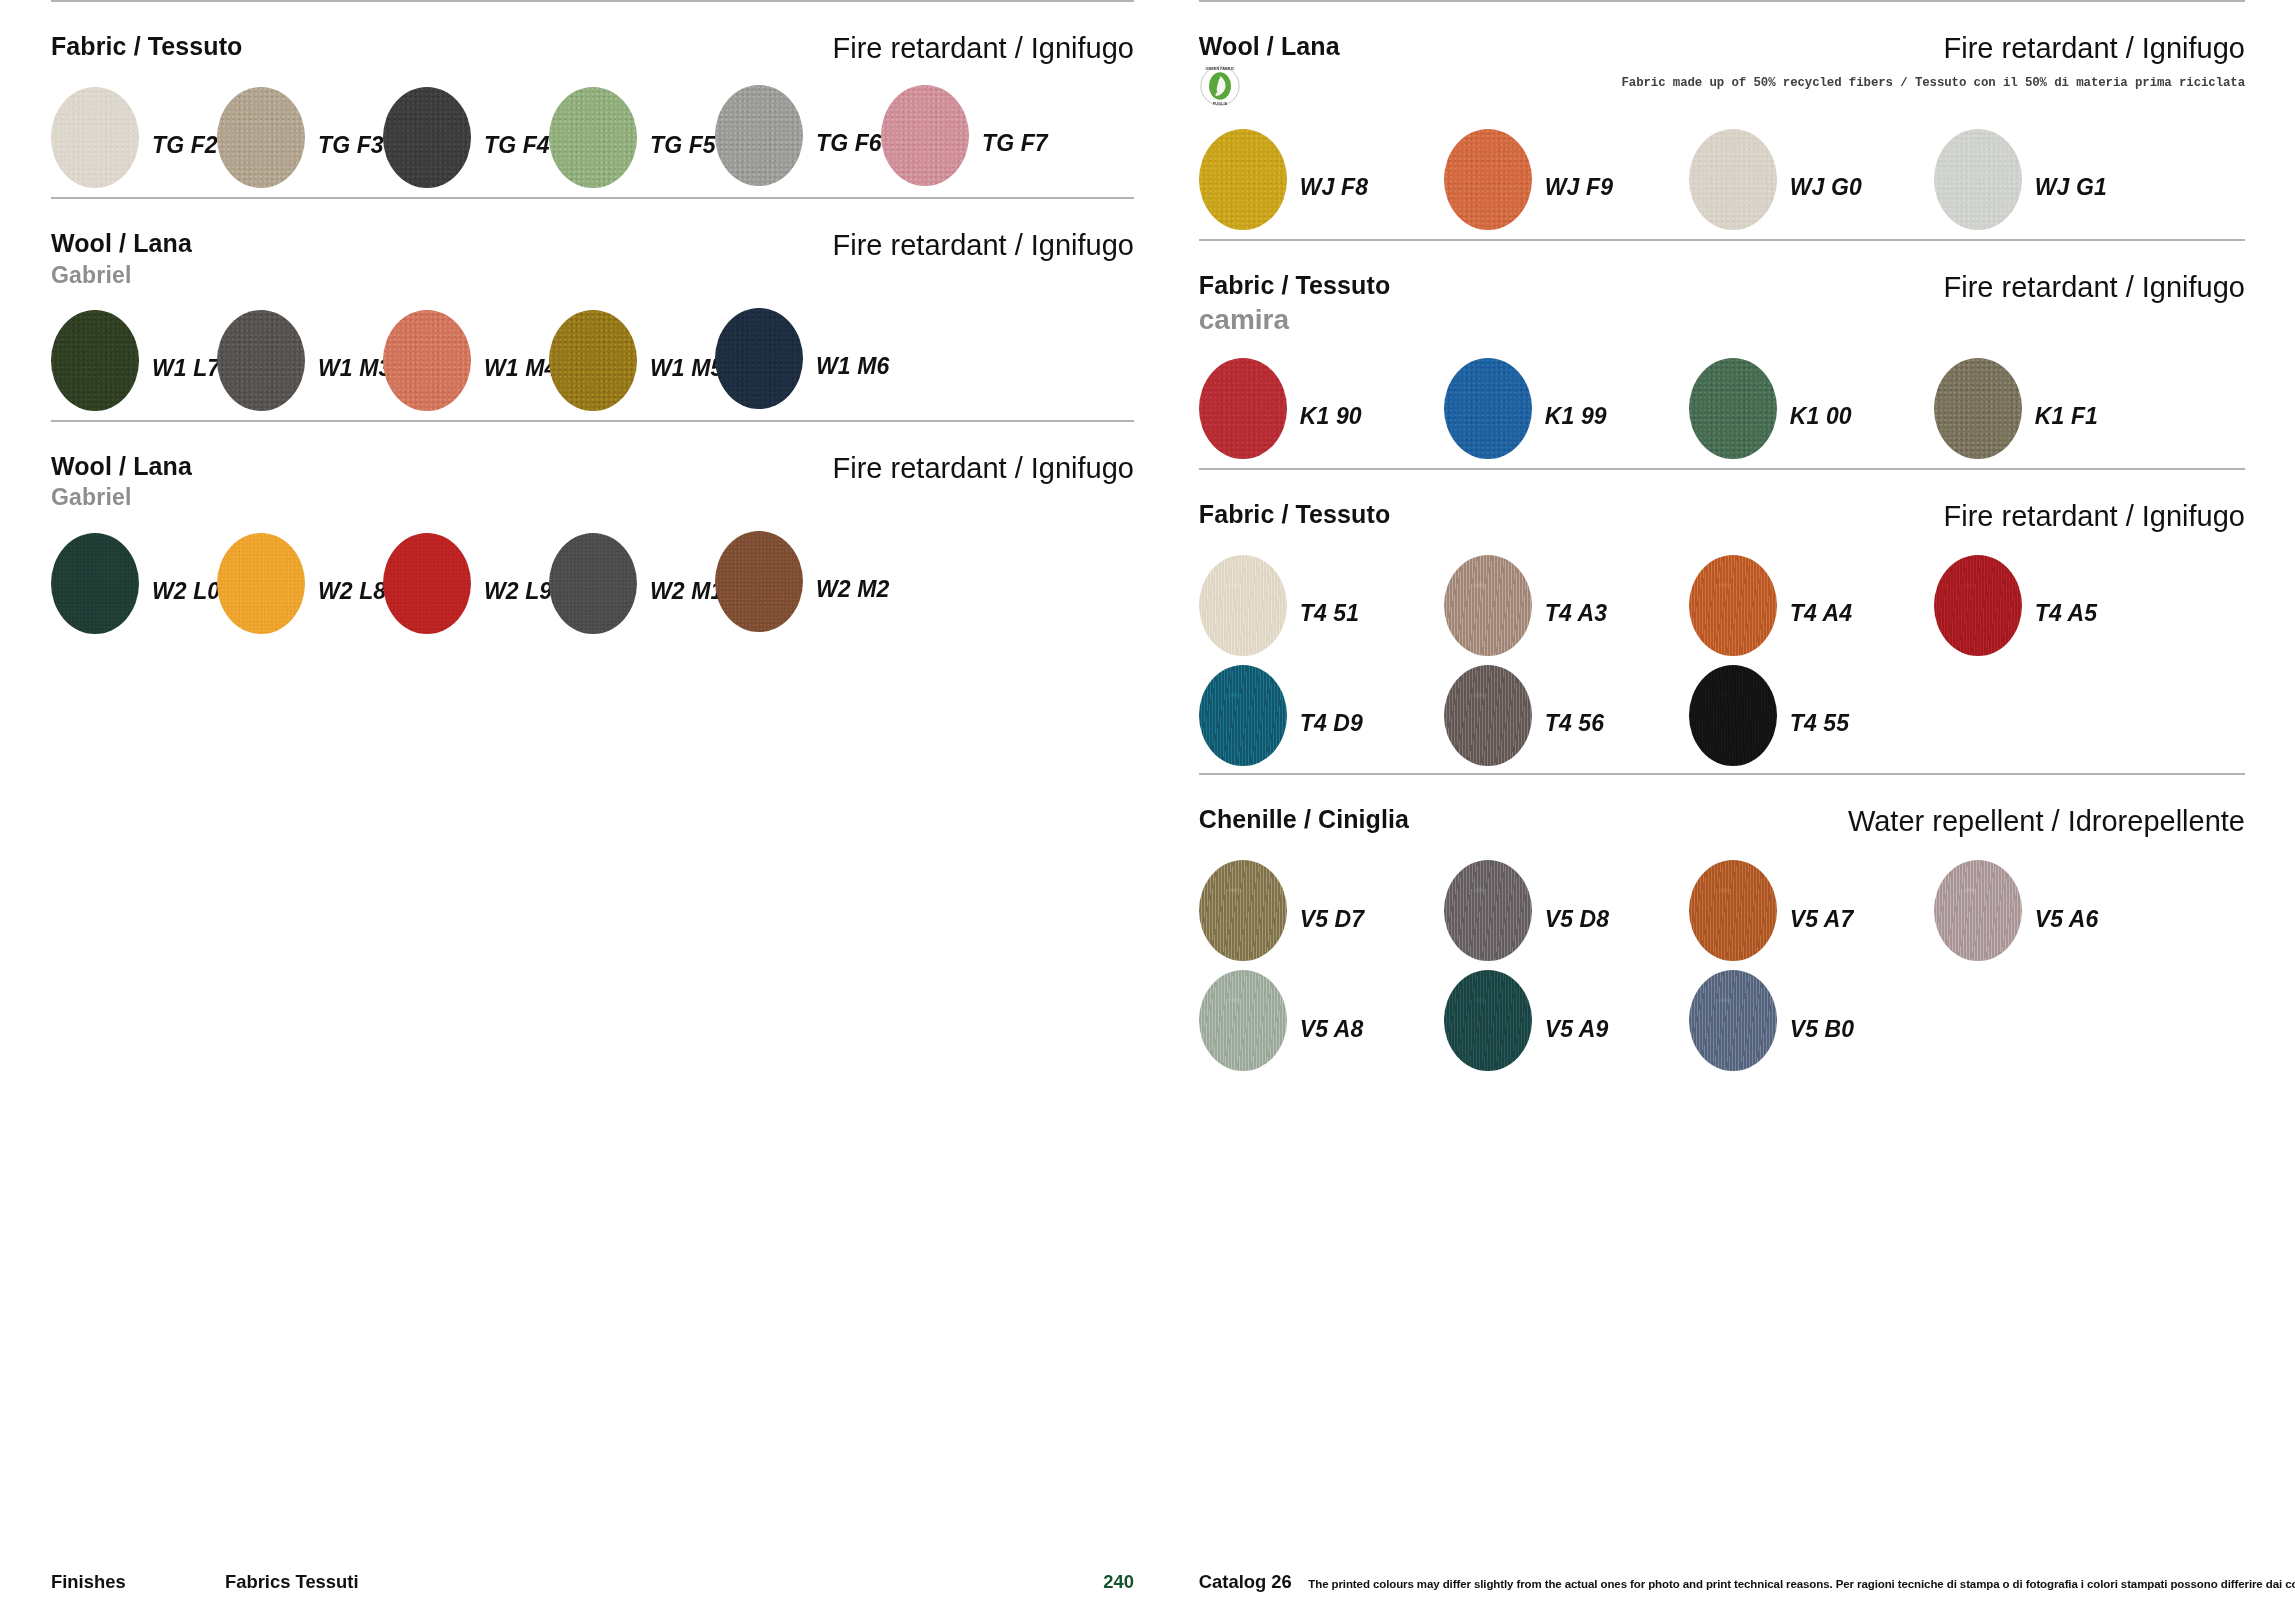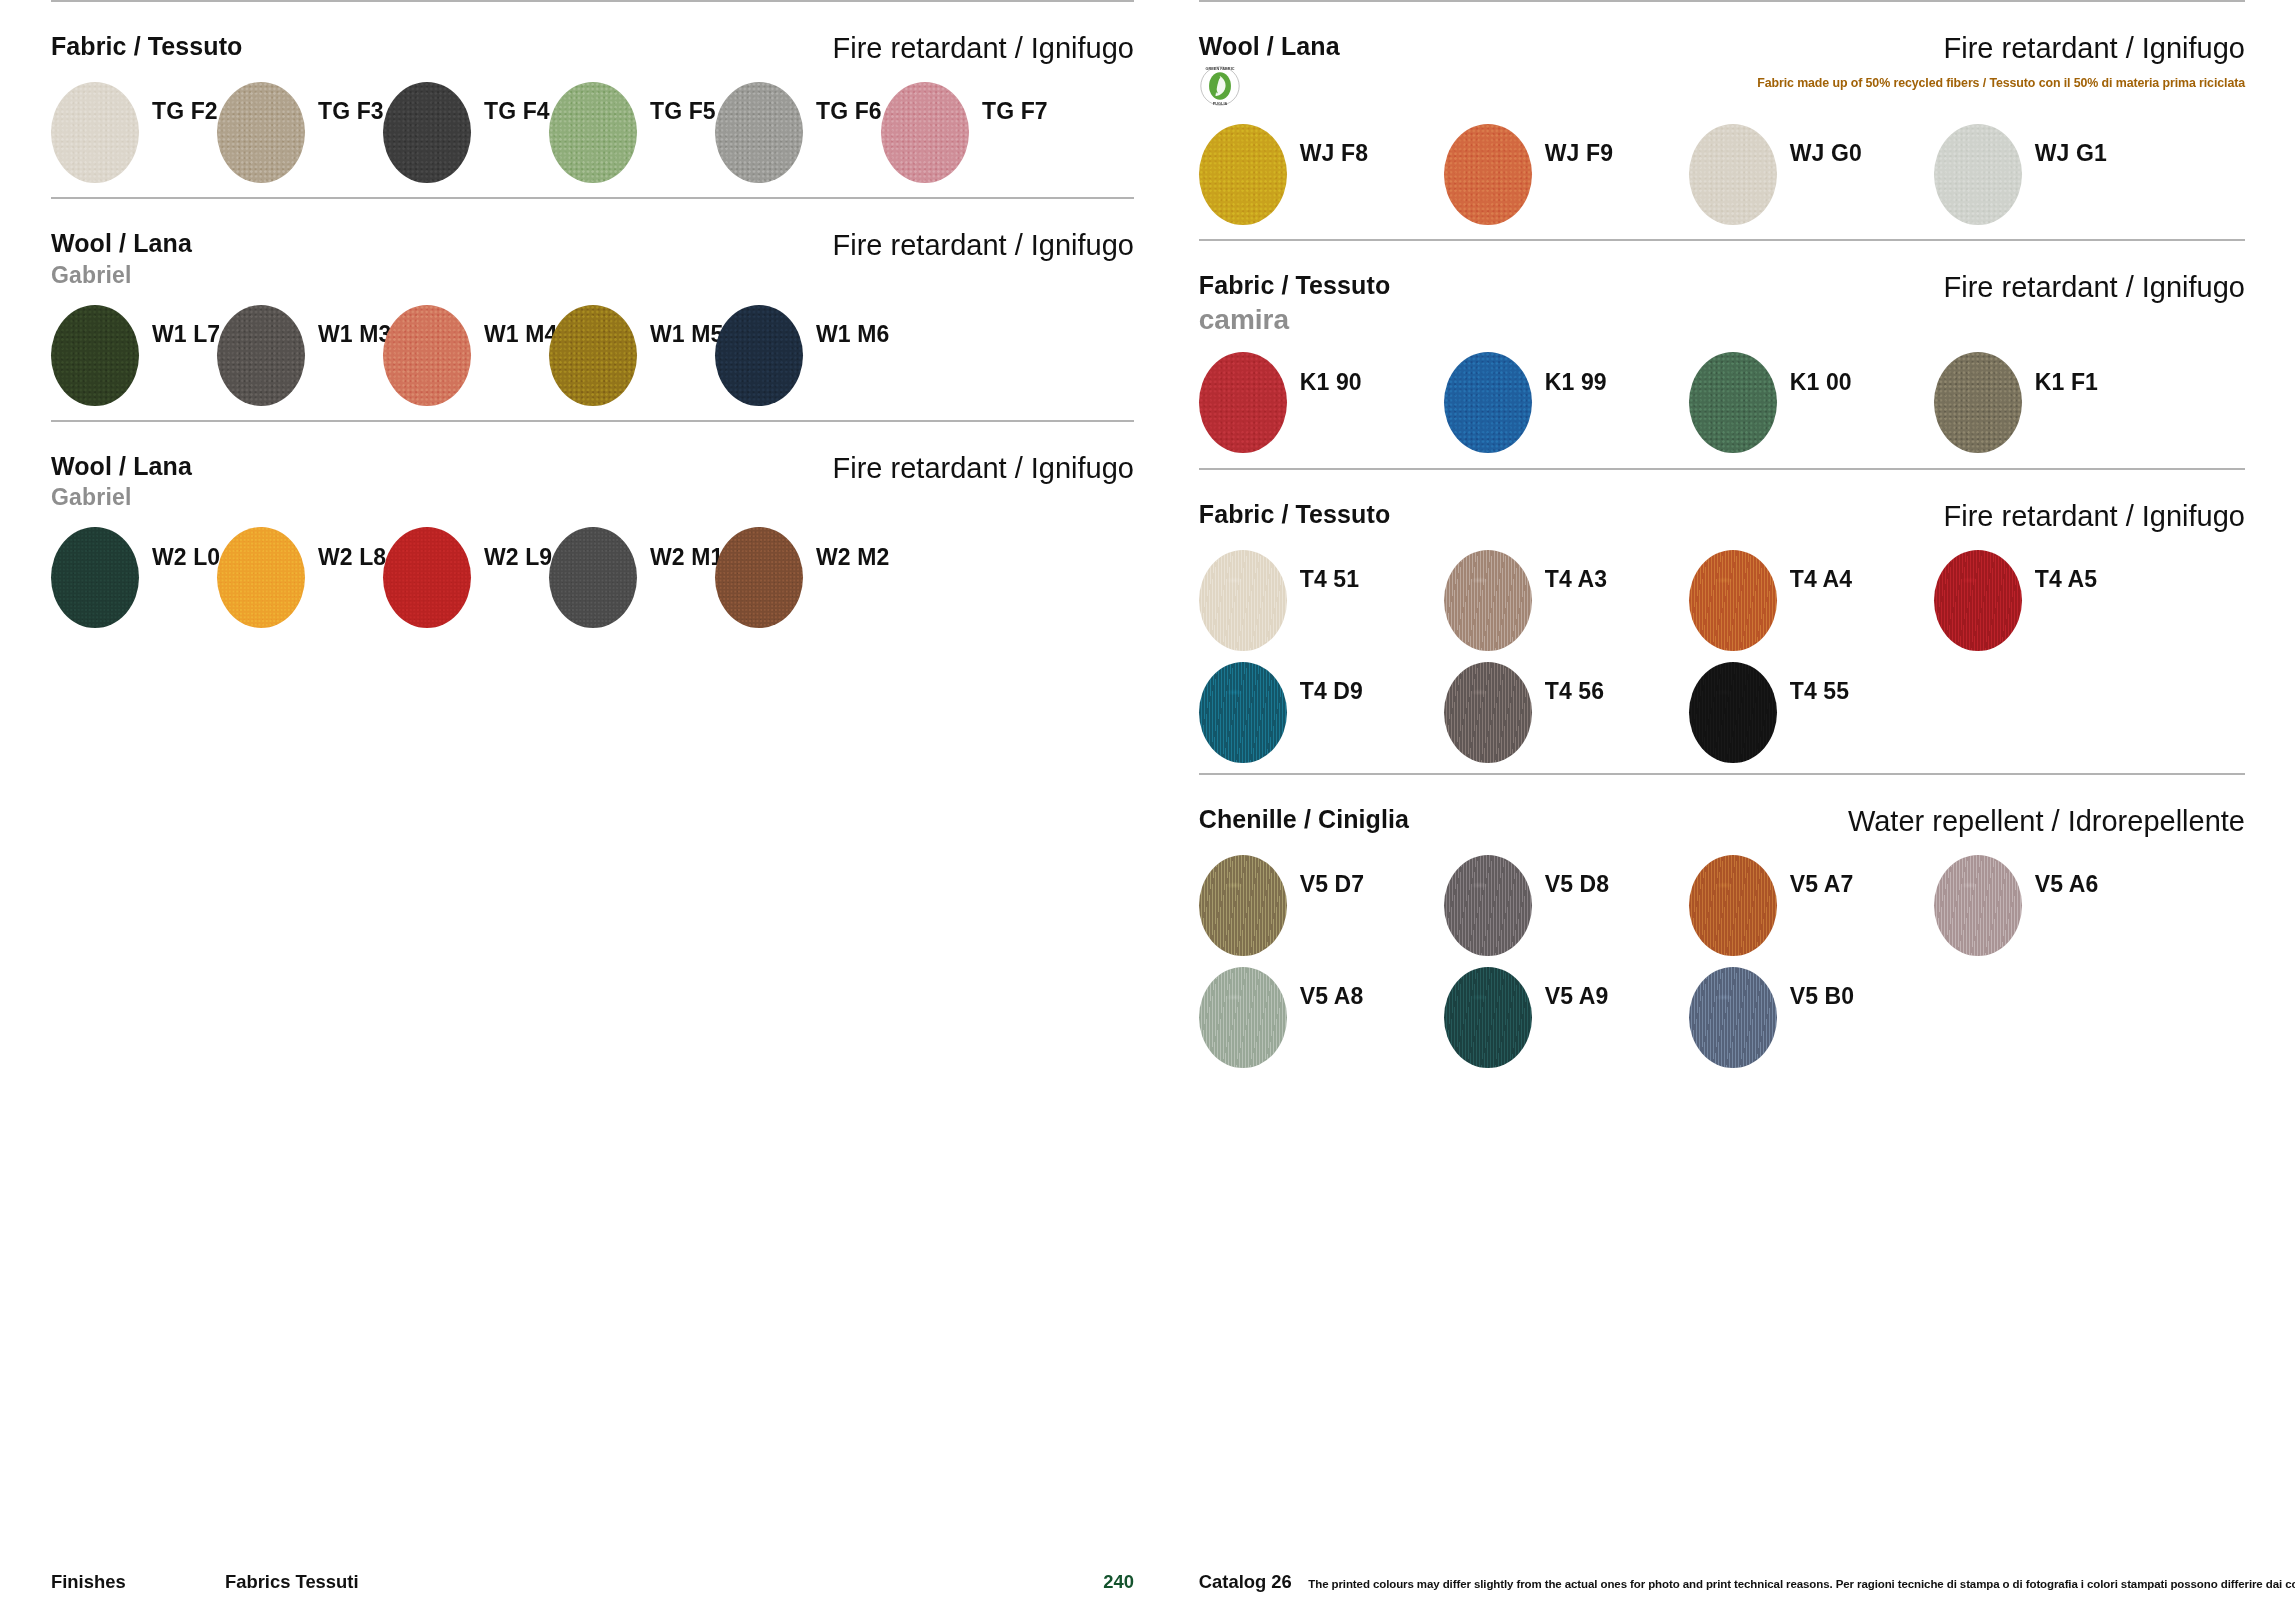--- a/index.html
+++ b/index.html
@@ -33,36 +33,37 @@
     font-size: 23px; font-weight: 700; color: #8e8e8e; letter-spacing: 0.2px;
     margin-top: 3.7px; line-height: 1.15;
   }
   .brand.camira { font-size: 28px; letter-spacing: 0px; }
   .sec-head-right { display: flex; flex-direction: column; align-items: flex-end; }
   .sec-prop {
     font-size: 29px; font-weight: 400; color: #111; white-space: nowrap;
     line-height: 1.15;
   }
   .sec-note {
-    font-size: 12.4px; font-weight: 700; color: #a16207; margin-top: 11px;
-    white-space: nowrap; letter-spacing: -0.1px;
+    font-size: 12.4px; font-weight: 700; color: #404040; margin-top: 11px;
+    white-space: nowrap; letter-spacing: -0.1px; font-family: Liberation Mono, monospace;
   }
 
   
   .eco-badge {
     width: 42px; height: 42px; margin-top: 4.6px; position: relative; display:block;
   }
 
   
   .swatch-grid {
     display: flex; flex-wrap: wrap; padding-top: 16.5px;
   }
   .sw-cell {
-    display: flex; align-items: flex-start;
+    display: flex; align-items: center;
     height: 112px;
+    font-style: italic;
   }
   .sw-cell.r2 { height: 108px; }
   .grid-left .sw-cell  { width: 166px; }
   .grid-right .sw-cell { width: 245px; }
 
   .sw-dot {
     width: 88px; height: 101px;
     border-radius: 50%;
     flex: 0 0 auto;
     position: relative;

